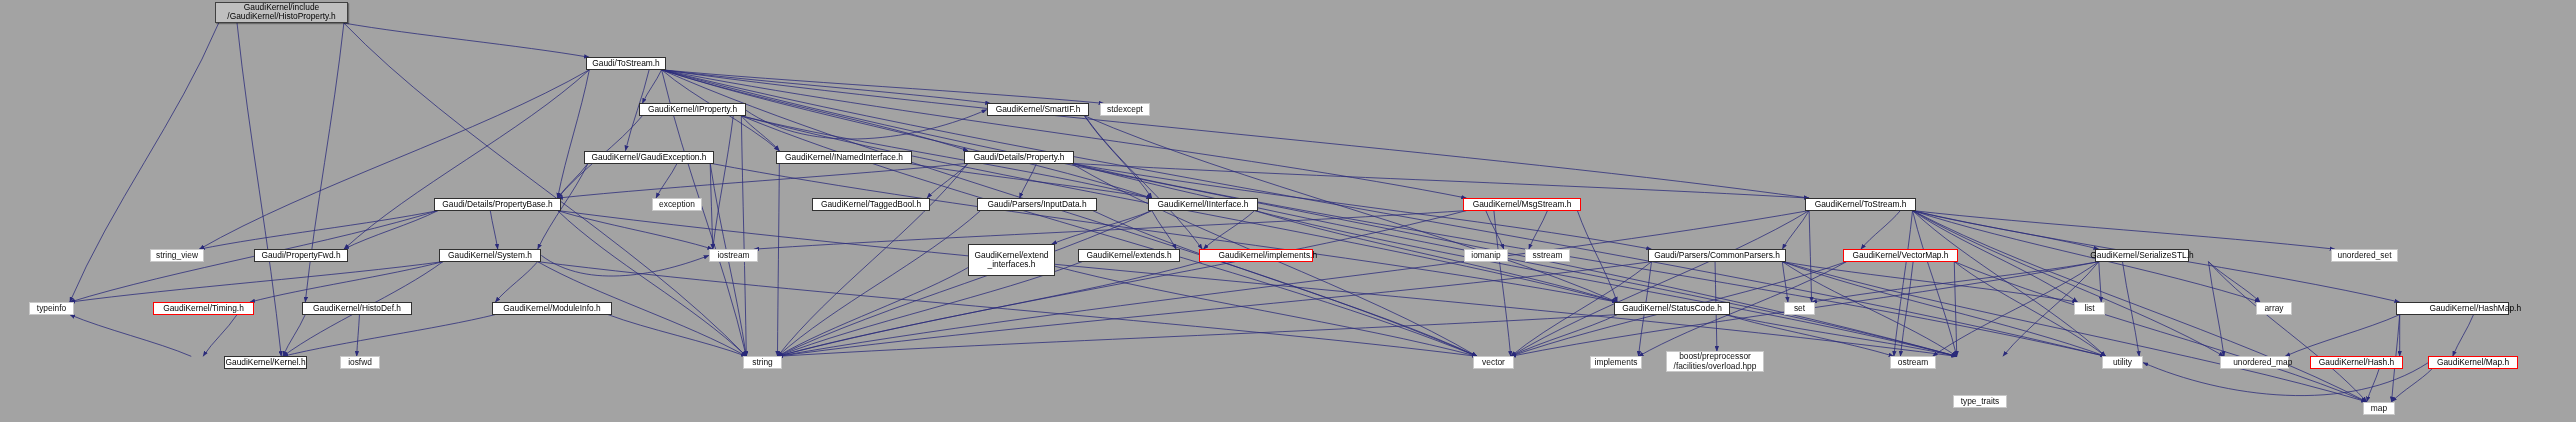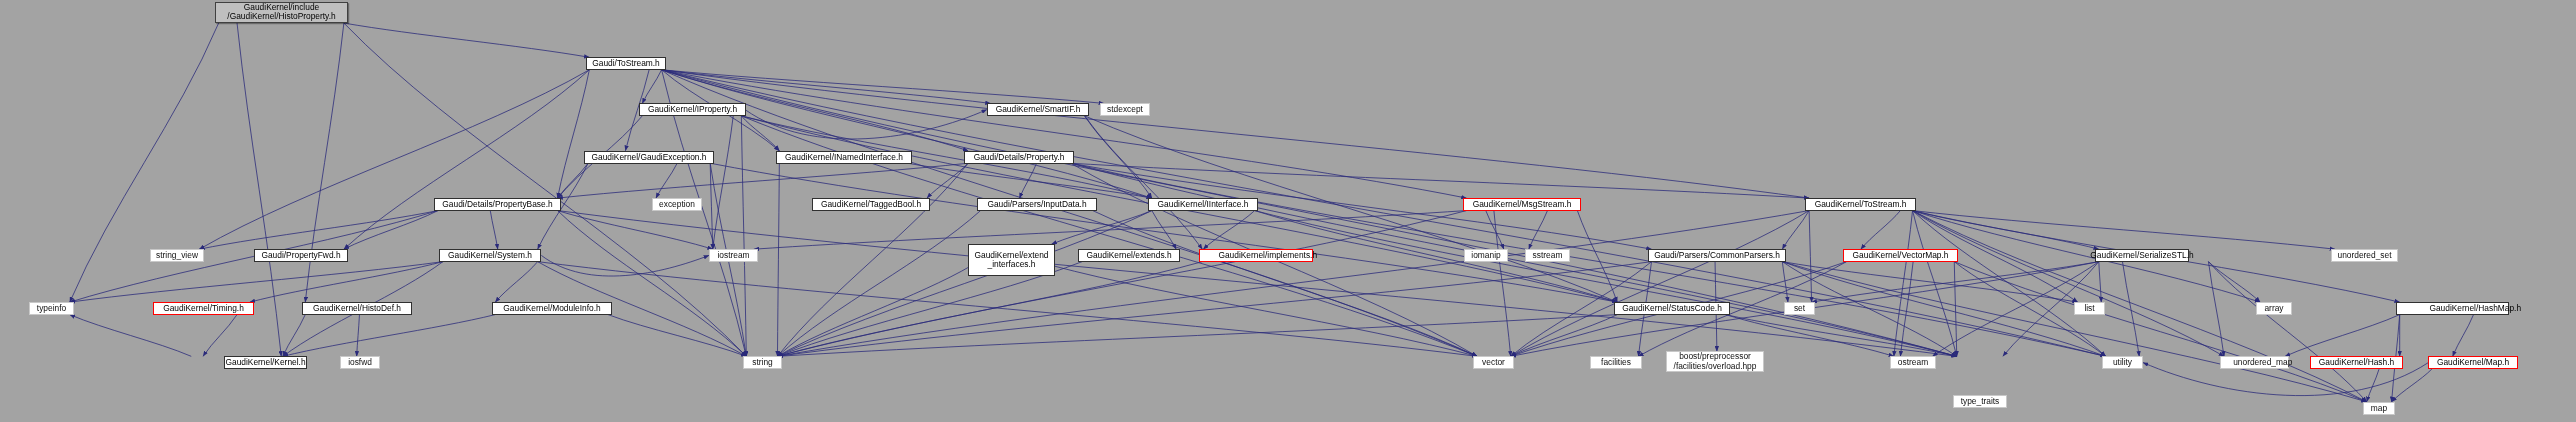--- a/index.html
+++ b/index.html
@@ -231,21 +231,21 @@
       <div class="node thick" style="left: 492px; top: 302px; width: 120px; height: 12.5px;">GaudiKernel/ModuleInfo.h</div>
       <div class="node thick" style="left: 1614px; top: 302px; width: 116px; height: 12.5px;">GaudiKernel/StatusCode.h</div>
       <div class="node sys" style="left: 1784px; top: 302px; width: 31px; height: 12.5px;">set</div>
       <div class="node sys" style="left: 2074px; top: 302px; width: 31px; height: 12.5px;">list</div>
       <div class="node sys" style="left: 2256px; top: 302px; width: 36px; height: 12.5px;">array</div>
       <div class="node thick" style="left: 2396px; top: 302px; width: 113px; height: 12.5px; padding-left: 48px;">GaudiKernel/HashMap.h</div>
       <div class="node thick" style="left: 188px; top: 356px; width: 83px; height: 12.5px; margin-left: 36px;">GaudiKernel/Kernel.h</div>
       <div class="node sys" style="left: 340px; top: 356px; width: 40px; height: 12.5px;">iosfwd</div>
       <div class="node sys" style="left: 743px; top: 356px; width: 39px; height: 12.5px;">string</div>
       <div class="node sys" style="left: 1473px; top: 356px; width: 41px; height: 12.5px;">vector</div>
-      <div class="node sys" style="left: 1590px; top: 356px; width: 52px; height: 12.5px;">facilities</div>
+      <div class="node sys" style="left: 1590px; top: 356px; width: 52px; height: 12.5px;">implements</div>
       <div class="node sys" style="left: 1666px; top: 351px; width: 98px; height: 21px;">boost/preprocessor
 /facilities/overload.hpp</div>
       <div class="node sys" style="left: 1890px; top: 356px; width: 46px; height: 12.5px;">ostream</div>
       <div class="node sys" style="left: 1953px; top: 356px; width: 54px; height: 12.5px; margin-top: 39px;">type_traits</div>
       <div class="node sys" style="left: 2102px; top: 356px; width: 41px; height: 12.5px;">utility</div>
       <div class="node sys" style="left: 2220px; top: 356px; width: 69px; height: 12.5px; padding-left: 19px;">unordered_map</div>
       <div class="node hl" style="left: 2310px; top: 356px; width: 93px; height: 12.5px;">GaudiKernel/Hash.h</div>
       <div class="node hl" style="left: 2428px; top: 356px; width: 90px; height: 12.5px;">GaudiKernel/Map.h</div>
       <div class="node sys" style="left: 2363px; top: 402px; width: 32px; height: 12.5px;">map</div>
     </div>

